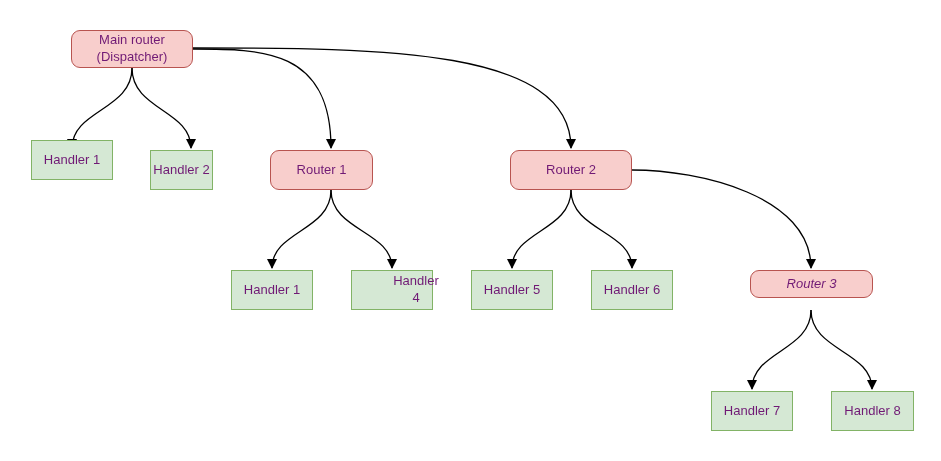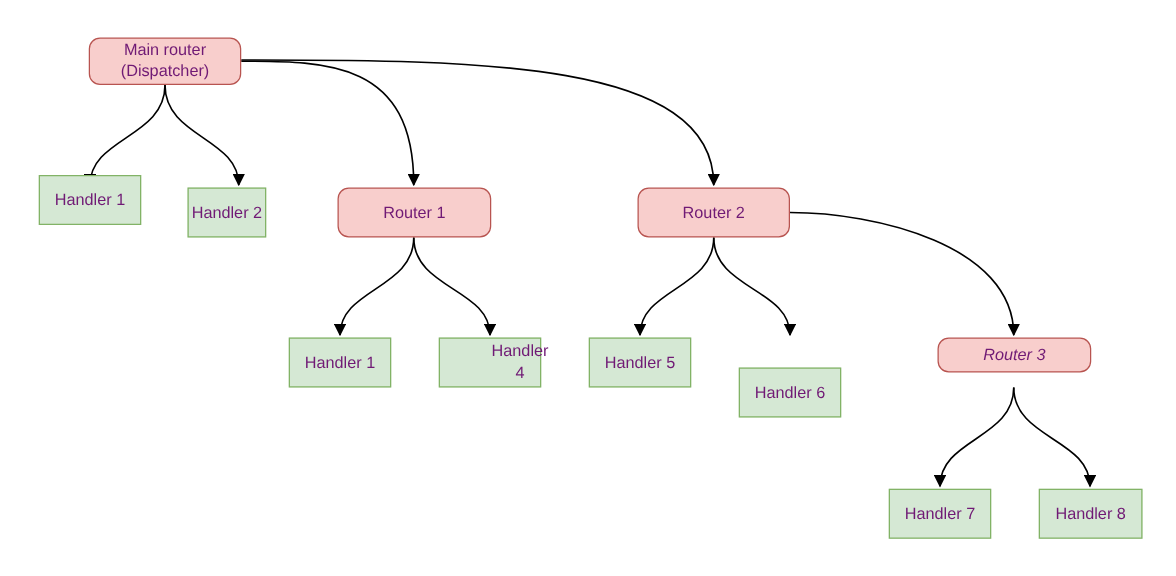--- a/index.html
+++ b/index.html
@@ -78,31 +78,31 @@
     <path class="edge" marker-end="url(#arrow)" d="M811,310 C811,351 872,351 872,389"></path>
   </svg>
 
   <div class="node router" style="left:71px; top:30px; width:122px; height:38px;">Main router
 (Dispatcher)</div>
 
   <div class="node handler" style="left:31px; top:140px; width:82px; height:40px;">Handler 1</div>
 
   <div class="node handler" style="left:150px; top:150px; width:63px; height:40px;">Handler 2</div>
 
-  <div class="node router" style="left:270px; top:150px; width:123px; height:40px;">Router 1</div>
+  <div class="node router" style="left:270px; top:150px; width:103px; height:40px;">Router 1</div>
 
   <div class="node router" style="left:510px; top:150px; width:122px; height:40px;">Router 2</div>
 
   <div class="node handler" style="left:231px; top:270px; width:82px; height:40px;">Handler 1</div>
 
   <div class="node handler" style="left:351px; top:270px; width:82px; height:40px;padding-left:48px;">Handler 4</div>
 
   <div class="node handler" style="left:471px; top:270px; width:82px; height:40px;">Handler 5</div>
 
-  <div class="node handler" style="left:591px; top:270px; width:82px; height:40px;margin-top:24px;">Handler 6</div>
+  <div class="node handler" style="left:591px; top:270px; width:82px; height:40px;">Handler 6</div>
 
   <div class="node router" style="left:750px; top:270px; width:123px; height:28px;font-style:italic;">Router 3</div>
 
   <div class="node handler" style="left:711px; top:391px; width:82px; height:40px;">Handler 7</div>
 
   <div class="node handler" style="left:831px; top:391px; width:83px; height:40px;">Handler 8</div>
 
 </div>
 
 </body></html>

